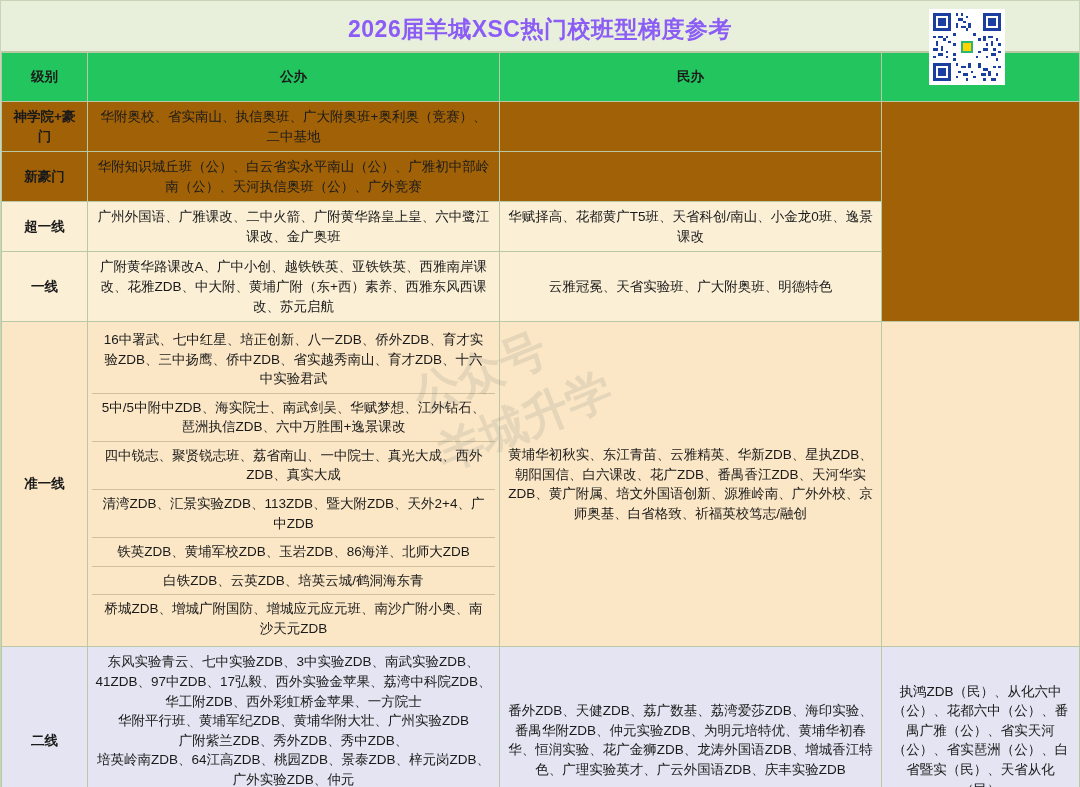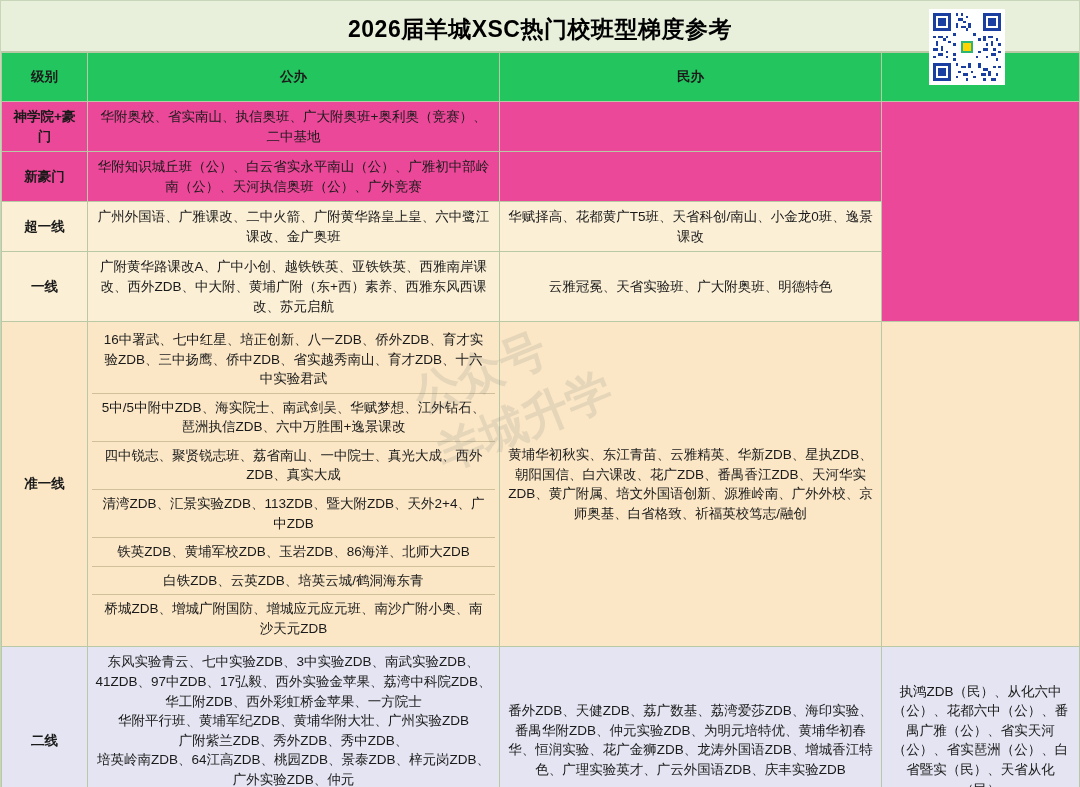--- a/index.html
+++ b/index.html
@@ -28,21 +28,21 @@
   }
   .title-text {
     position: absolute;
     left: 0;
     right: 0;
     top: 13px;
     text-align: center;
     font-size: 23px;
     font-weight: bold;
     letter-spacing: 0.5px;
-    color: #000000;
+    color: #8b5cf6;
   }
   .qr {
     position: absolute;
     right: 74px;
     top: 8px;
     width: 76px;
     height: 76px;
     background: #ffffff;
     padding: 2px;
     box-sizing: border-box;
@@ -79,21 +79,21 @@
   td.cell {
     text-align: center;
     vertical-align: middle;
   }
   col.c-level { width: 86px; }
   col.c-gongban { width: 412px; }
   col.c-minban { width: 382px; }
   col.c-qianli { width: 198px; }
 
   
-  .band-a td { background: #ec4899; }   
+  .band-a td { background: #a16207; }   
   .band-b td { background: #fbefd6; }   
   .band-c td { background: #fbe7c6; }   
   .band-d td { background: #e4e4f2; }   
 
   
   .sub {
     padding: 2px 0;
   }
   .sub + .sub {
     border-top: 1px solid #cfc09a;
@@ -238,21 +238,21 @@
       </tr>
 
       <tr class="band-b">
         <td class="level">超一线</td>
         <td class="cell">广州外国语、广雅课改、二中火箭、广附黄华路皇上皇、六中鹭江课改、金广奥班</td>
         <td class="cell">华赋择高、花都黄广T5班、天省科创/南山、小金龙0班、逸景课改</td>
       </tr>
 
       <tr class="band-b">
         <td class="level">一线</td>
-        <td class="cell">广附黄华路课改A、广中小创、越铁铁英、亚铁铁英、西雅南岸课改、西外ZDB、中大附、黄埔广附（东+西）素养、西雅东风西课改、苏元启航</td>
+        <td class="cell">广附黄华路课改A、广中小创、越铁铁英、亚铁铁英、西雅南岸课改、花雅ZDB、中大附、黄埔广附（东+西）素养、西雅东风西课改、苏元启航</td>
         <td class="cell">云雅冠冕、天省实验班、广大附奥班、明德特色</td>
       </tr>
 
       <tr class="band-c">
         <td class="level">准一线</td>
         <td class="cell nested-cell">
           <div class="sub">16中署武、七中红星、培正创新、八一ZDB、侨外ZDB、育才实验ZDB、三中扬鹰、侨中ZDB、省实越秀南山、育才ZDB、十六中实验君武</div>
           <div class="sub">5中/5中附中ZDB、海实院士、南武剑吴、华赋梦想、江外钻石、琶洲执信ZDB、六中万胜围+逸景课改</div>
           <div class="sub">四中锐志、聚贤锐志班、荔省南山、一中院士、真光大成、西外ZDB、真实大成</div>
           <div class="sub">清湾ZDB、汇景实验ZDB、113ZDB、暨大附ZDB、天外2+4、广中ZDB</div>

